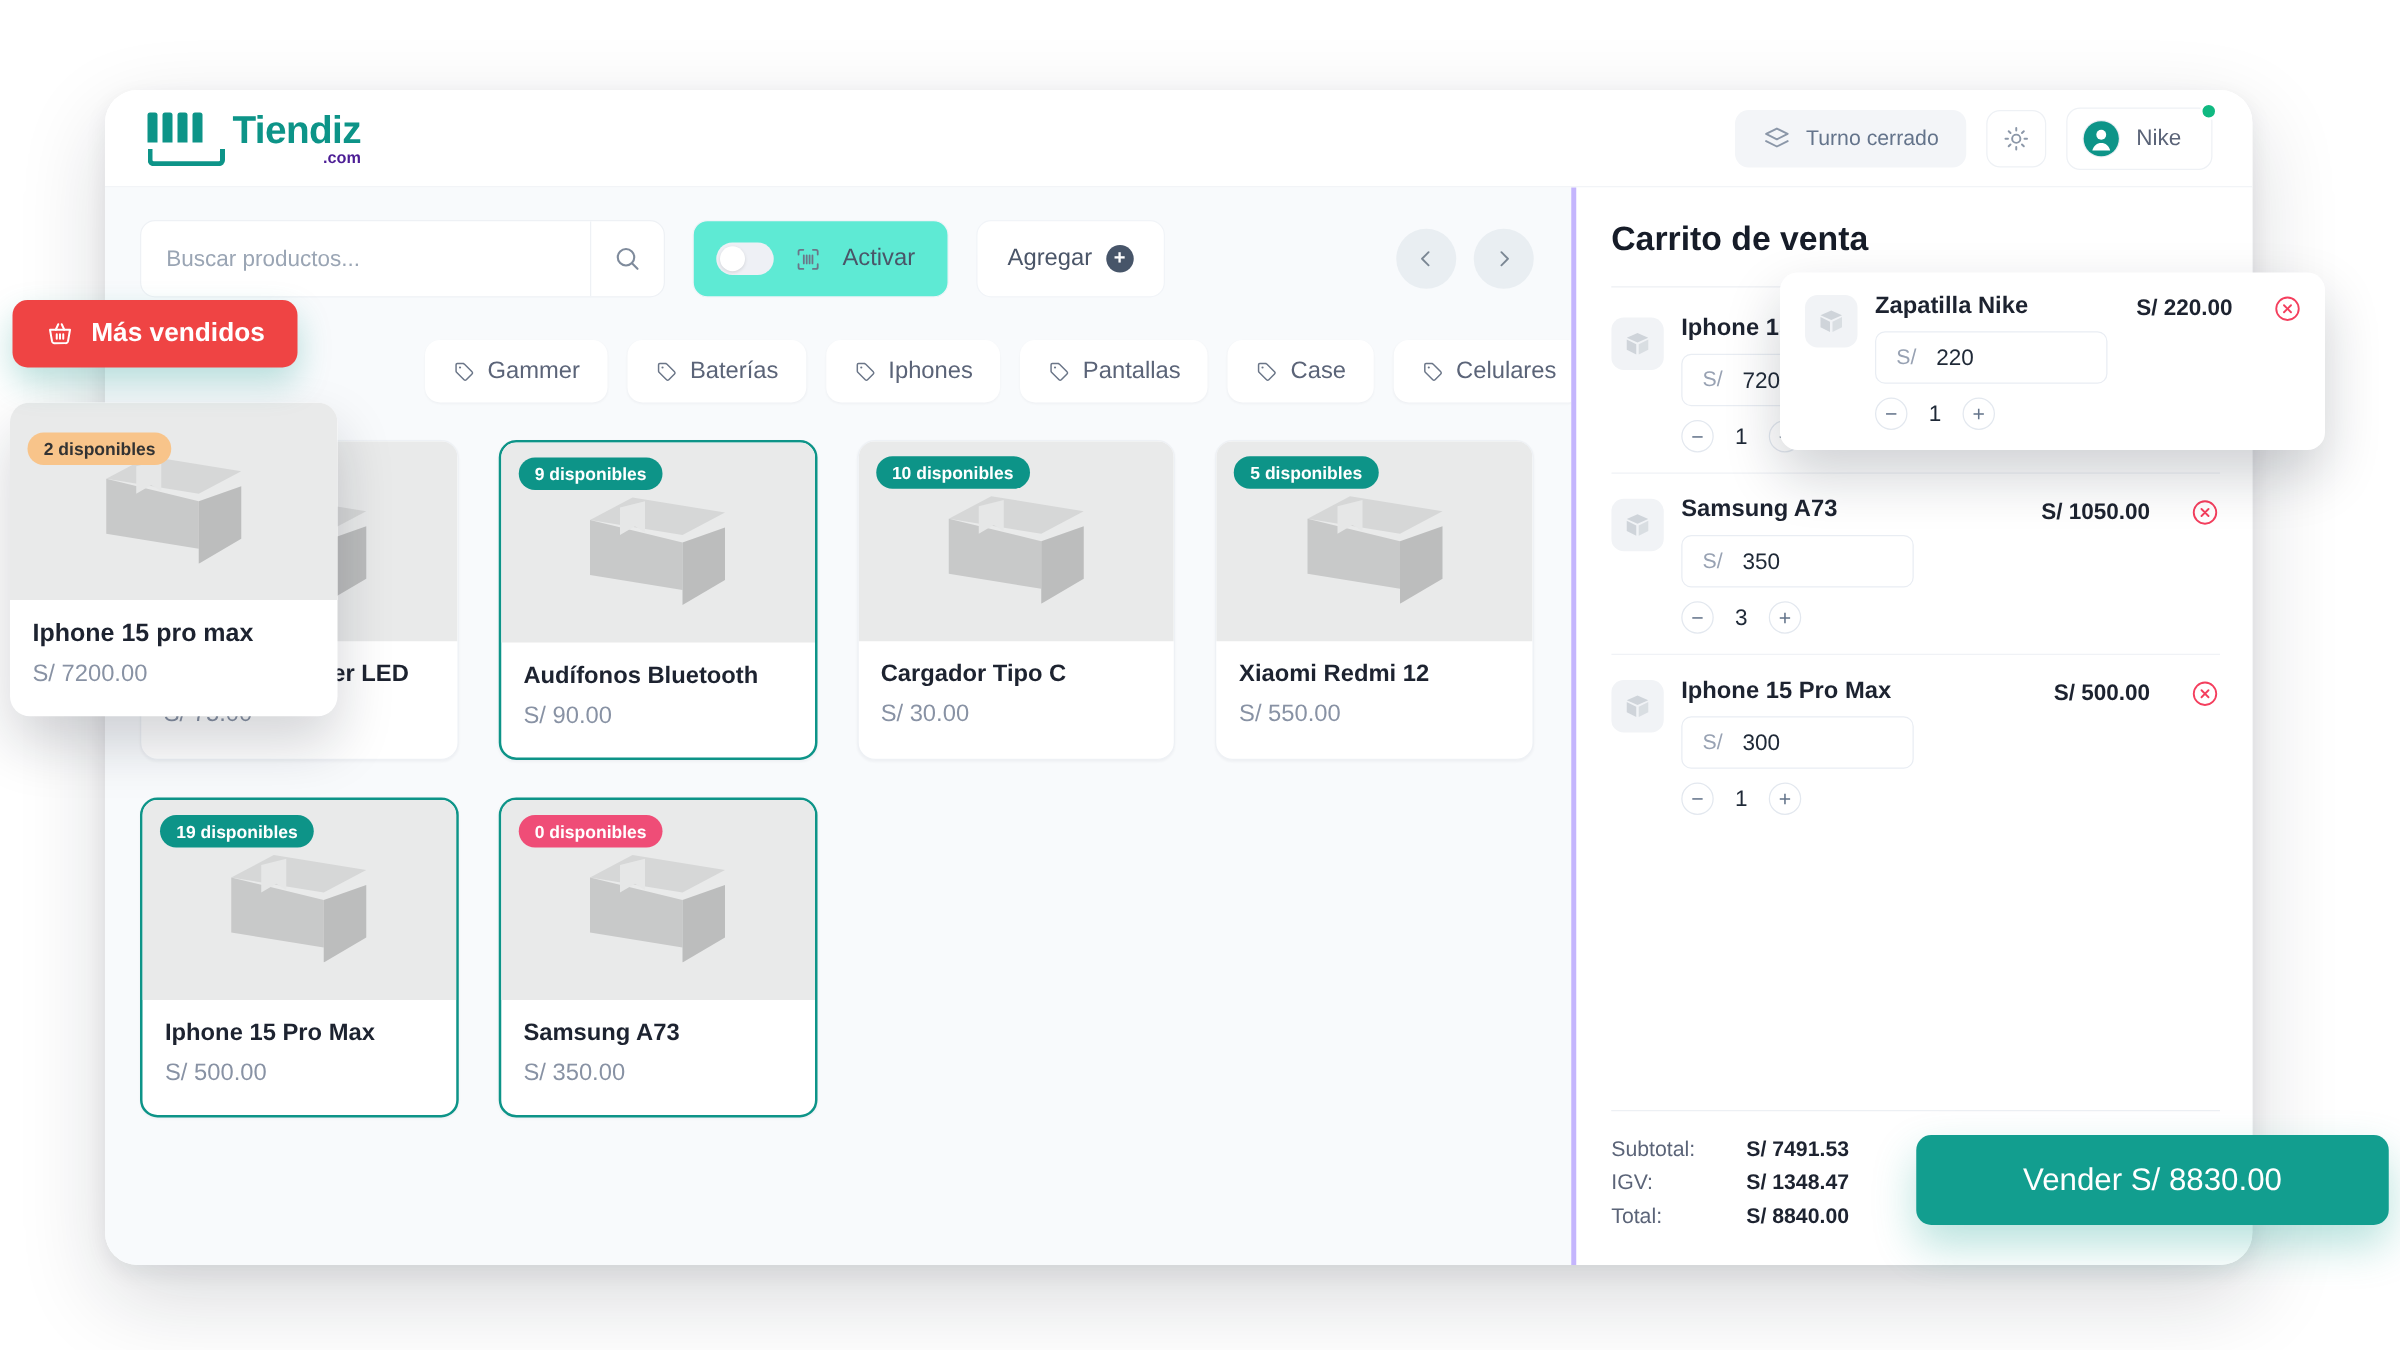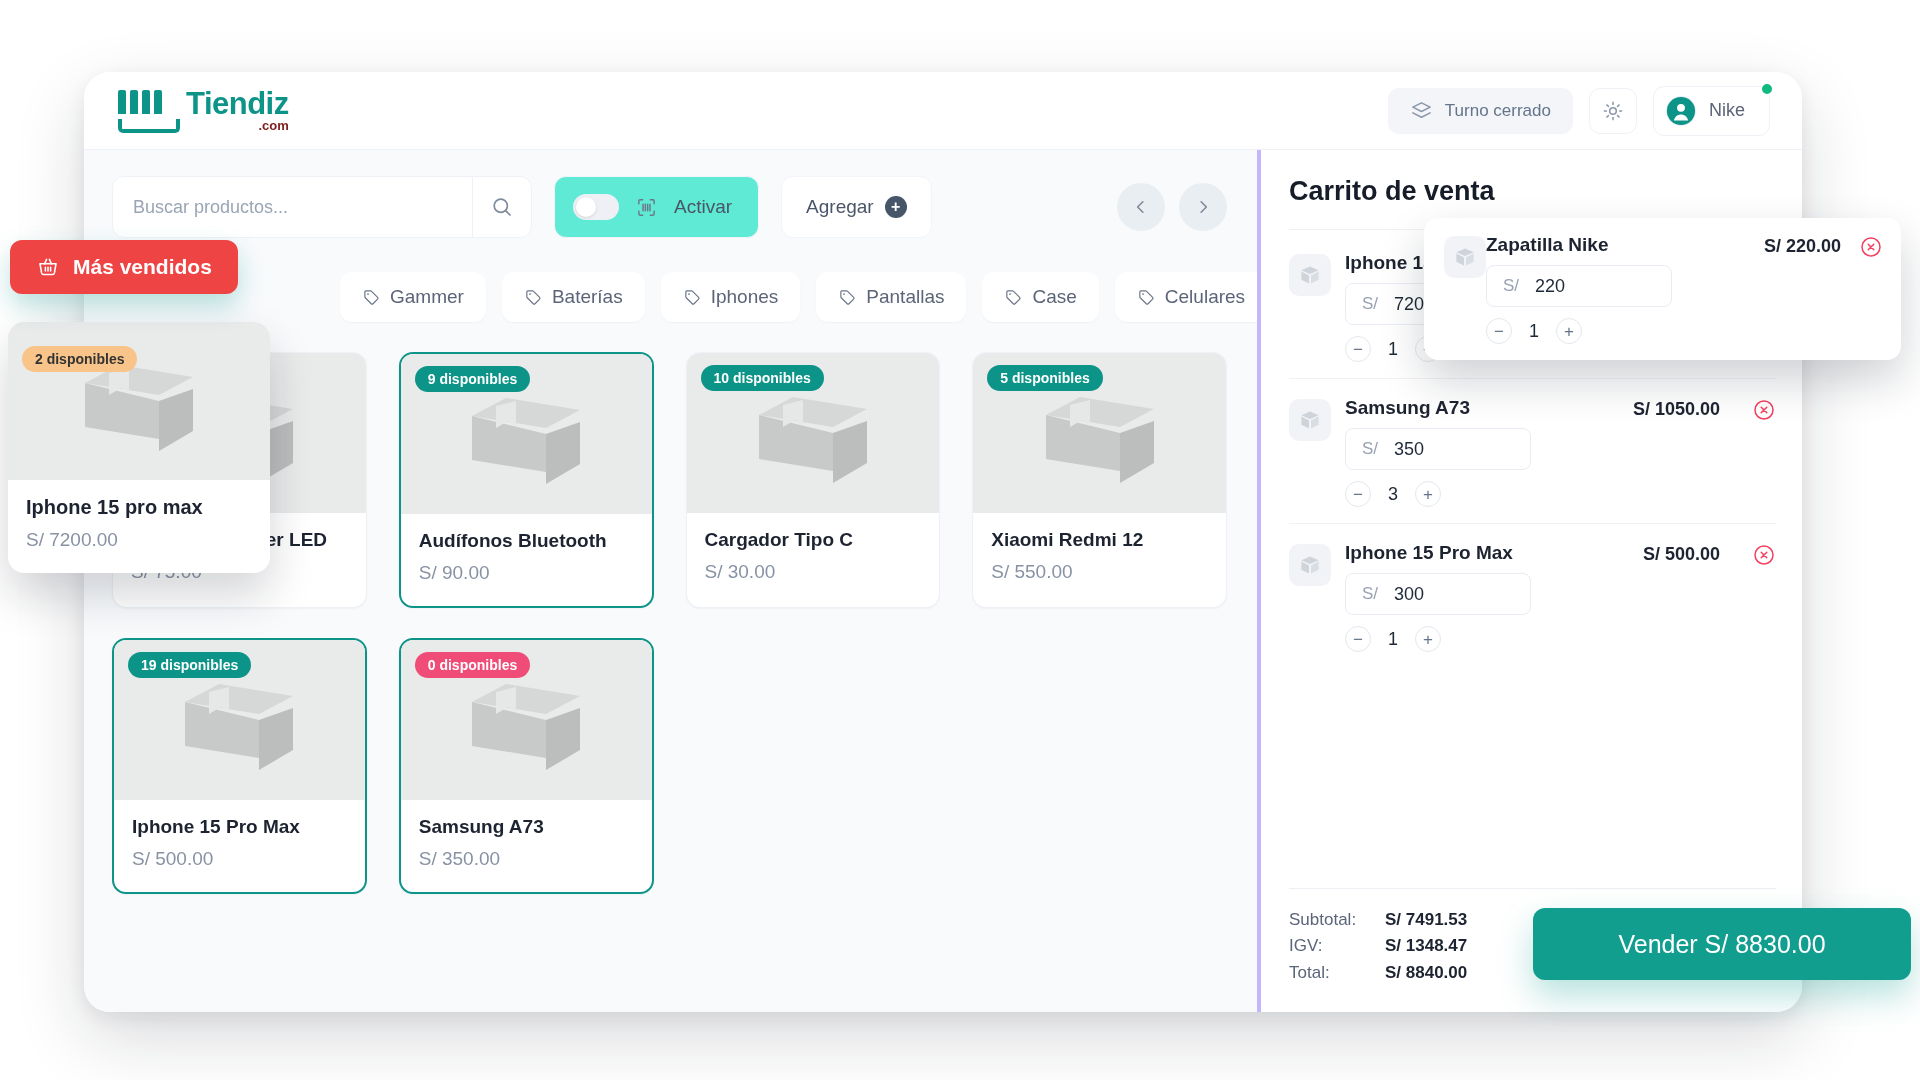--- a/index.html
+++ b/index.html
@@ -33,21 +33,21 @@
     background: #fff;
     border-bottom: 1px solid #eef1f5;
   }
   .logo { display: flex; align-items: flex-end; gap: 6px; }
   .logo-mark { width: 62px; height: 42px; position: relative; }
   .logo-bars { display: flex; gap: 4px; align-items: flex-end; }
   .logo-bars span { display: block; width: 8px; height: 24px; background: #0d9488; border-radius: 2px 2px 0 0; }
   .logo-base { margin-top: 5px; height: 14px; border: 4px solid #0d9488; border-top: none; border-radius: 0 0 5px 5px; }
   .logo-text { position: relative; }
   .logo-word { font-size: 31px; font-weight: 700; color: #0d9488; letter-spacing: -.5px; line-height: .95; }
-  .logo-dotcom { font-size: 13px; font-weight: 700; color: #7f1d1d; text-align: right; line-height: 1; margin-top: 1px; }
+  .logo-dotcom { font-size: 13px; font-weight: 700; color: #4c1d95; text-align: right; line-height: 1; margin-top: 1px; }
 
   .topbar-right { margin-left: auto; display: flex; align-items: center; gap: 16px; }
   .turno-btn {
     display: flex; align-items: center; gap: 12px;
     height: 46px; padding: 0 22px;
     background: #f3f5f8; border-radius: 11px;
     color: #64748b; font-size: 17px; font-weight: 500;
   }
   .icon-btn {
     width: 48px; height: 46px; border-radius: 11px;
@@ -241,37 +241,37 @@
   }
   .remove-btn {
     margin-left: 18px; margin-top: 1px;
     width: 24px; height: 24px; flex: 0 0 auto;
   }
 
   
   .float-cart-item {
     position: absolute;
     left: 1424px; top: 218px;
-    width: 477px;
+    width: 436px;
     background: #fff; border-radius: 14px;
     box-shadow: 0 20px 45px rgba(17,24,39,.20);
     padding: 16px 18px 16px 20px;
-    display: flex; align-items: flex-start; gap: 0;
+    display: flex; align-items: flex-start; gap: 14px;
     z-index: 9;
   }
   .float-cart-item .cart-amt { width: 104px; }
 
   
   .cart-footer {
     border-top: 1px solid #edf0f4;
     padding: 18px 0 26px;
     display: flex; align-items: center;
   }
   .totals { font-size: 17px; color: #5b6478; }
-  .totals-row { display: flex; gap: 10px; line-height: 1.55; }
+  .totals-row { display: flex; gap: 22px; line-height: 1.55; }
   .totals-label { width: 86px; }
   .totals-val { font-weight: 700; color: #1d2330; }
 
   .vender-btn {
     position: absolute; left: 1533px; top: 908px;
     width: 378px; height: 72px;
     background: #129e8f; color: #fff;
     border-radius: 12px;
     display: flex; align-items: center; justify-content: center;
     font-size: 25px; font-weight: 500;

